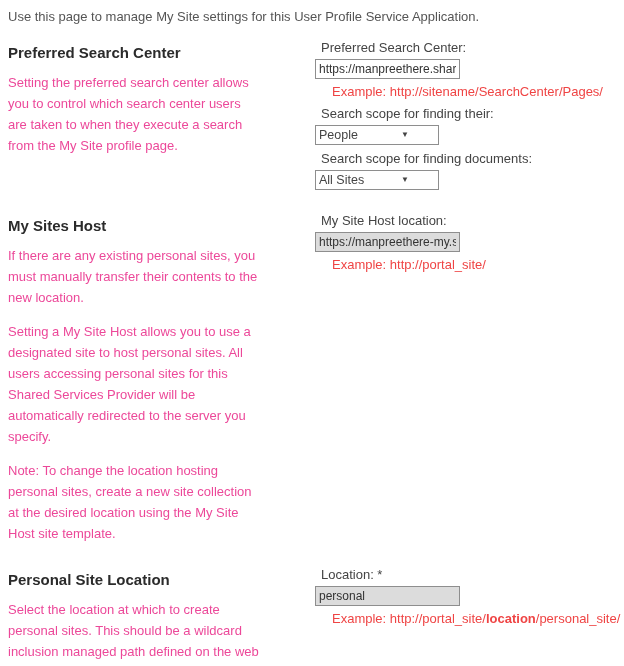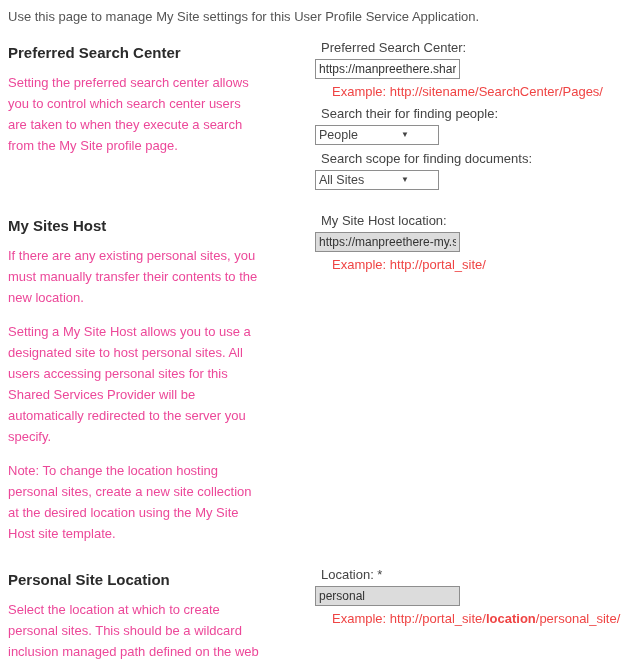--- a/index.html
+++ b/index.html
@@ -108,21 +108,21 @@
   <div class="section">
     <div class="left">
       <h3>Preferred Search Center</h3>
       <p>Setting the preferred search center allows you to control which search center users are taken to when they execute a search from the My Site profile page.</p>
     </div>
     <div class="right">
       <div class="field-label">Preferred Search Center:</div>
       <input type="text" class="text-input" value="https://manpreethere.sharepo" style="">
       <div class="example">Example: http://sitename/SearchCenter/Pages/</div>
 
-      <div class="field-label">Search their for finding people:</div>
+      <div class="field-label">Search scope for finding their:</div>
       <div class="select-wrap">
         <select>
           <option>People</option>
         </select>
         <span class="caret">▼</span>
       </div>
 
       <div class="field-label">Search scope for finding documents:</div>
       <div class="select-wrap">
         <select>

